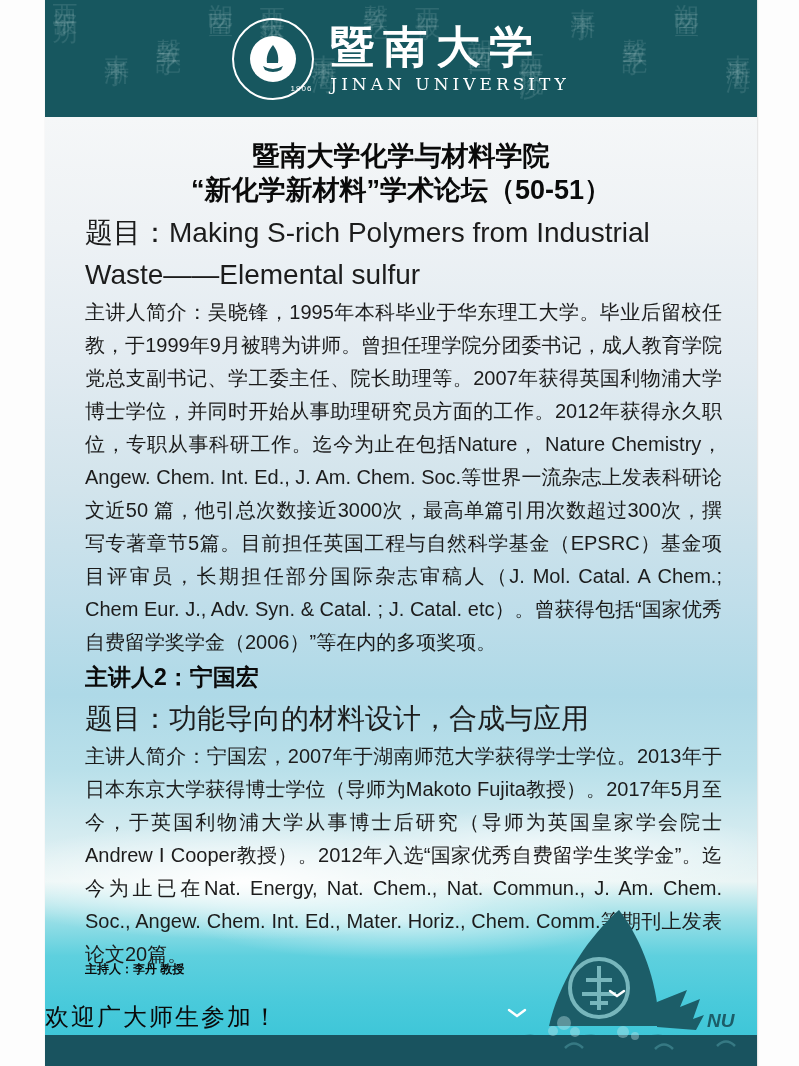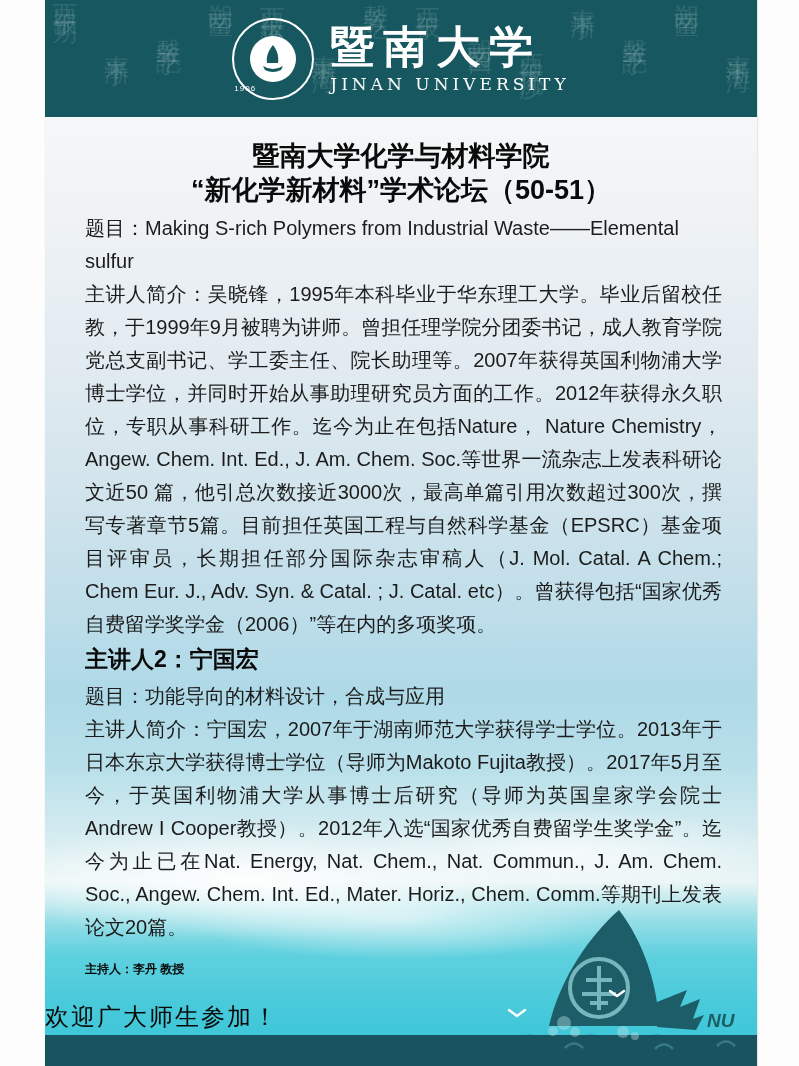--- a/index.html
+++ b/index.html
@@ -14,40 +14,40 @@
              overflow:hidden;pointer-events:none;}
   .wm-col{writing-mode:vertical-rl;font-size:25px;line-height:1.22;letter-spacing:5px;
           color:rgba(205,228,228,0.13);font-family:"DejaVu Serif","Liberation Serif",serif;}
   .wm-col:nth-child(3n){transform:translateY(30px);}
   .wm-col:nth-child(3n+1){transform:translateY(-4px);}
   .wm-col:nth-child(4n+2){transform:translateY(46px);}
   .logo{position:relative;width:78px;height:78px;border-radius:50%;border:2.5px solid #fff;
         flex:0 0 auto;display:flex;align-items:center;justify-content:center;z-index:3;}
   .logo-inner{width:46px;height:46px;border-radius:50%;background:#fff;
               display:flex;align-items:center;justify-content:center;}
-  .logo-year{position:absolute;bottom:5px;left:0;right:0;text-align:left;font-size:8px;
+  .logo-year{position:absolute;bottom:5px;left:10px;right:0;text-align:right;font-size:8px;
              color:#fff;letter-spacing:1px;}
   .brand{display:flex;flex-direction:column;z-index:3;}
   .brand-cn{color:#fff;font-family:"DejaVu Serif","Liberation Serif",serif;font-weight:700;
             font-size:44px;line-height:48px;letter-spacing:9px;}
   .brand-en{color:#fff;font-family:"DejaVu Serif","Liberation Serif",serif;font-size:17px;
             letter-spacing:4px;margin-top:3px;}
   
   .content{position:absolute;left:0;top:117px;width:712px;height:932px;overflow:hidden;color:#1c1c1c;
     background:
       radial-gradient(55% 9% at 28% 82%, rgba(255,255,255,0.95), rgba(255,255,255,0) 70%),
       radial-gradient(45% 7% at 72% 79%, rgba(255,255,255,0.75), rgba(255,255,255,0) 70%),
       radial-gradient(40% 6% at 50% 86%, rgba(255,255,255,0.55), rgba(255,255,255,0) 75%),
       linear-gradient(180deg,#f5f7f8 0%,#eef2f5 12%,#e2ebf1 26%,#d2e4ec 40%,#c0deea 52%,
                       #aed9e7 62%,#b9e0ea 70%,#d8edf1 78%,#eaf5f5 82%,#9adfe7 86%,
                       #5ed0de 90%,#49cadb 95%,#3ac5d7 100%);}
   .title{padding-top:22px;text-align:center;font-size:27px;line-height:34px;font-weight:700;color:#0a0a0a;}
   .sec-heading{margin:22px 35px 0 40px;font-size:23px;font-weight:700;color:#0a0a0a;}
   .sec-heading.second{margin-top:3px;}
-  .line{margin:5px 35px 0 40px;font-size:20px;line-height:33px;}
+  .line{margin:5px 35px 0 40px;font-size:28px;line-height:42px;}
   .bio{margin:0 35px 0 40px;font-size:20px;line-height:33px;text-align:justify;}
   .it{margin-top:20px;}
   .info{position:absolute;left:40px;right:35px;bottom:62px;font-weight:700;font-size:12px;
         line-height:36px;color:#0a0a0a;z-index:4;}
   .welcome{position:absolute;left:0;right:0;bottom:16px;text-align:left;
            font-family:"Liberation Serif","DejaVu Serif",serif;font-size:24px;
            letter-spacing:2px;color:#0a0a0a;z-index:4;}
   
   .band{position:absolute;left:0;bottom:0;width:712px;height:31px;background:#19535f;z-index:2;}
   .boat{position:absolute;right:0;bottom:0;width:250px;height:170px;z-index:3;pointer-events:none;}

